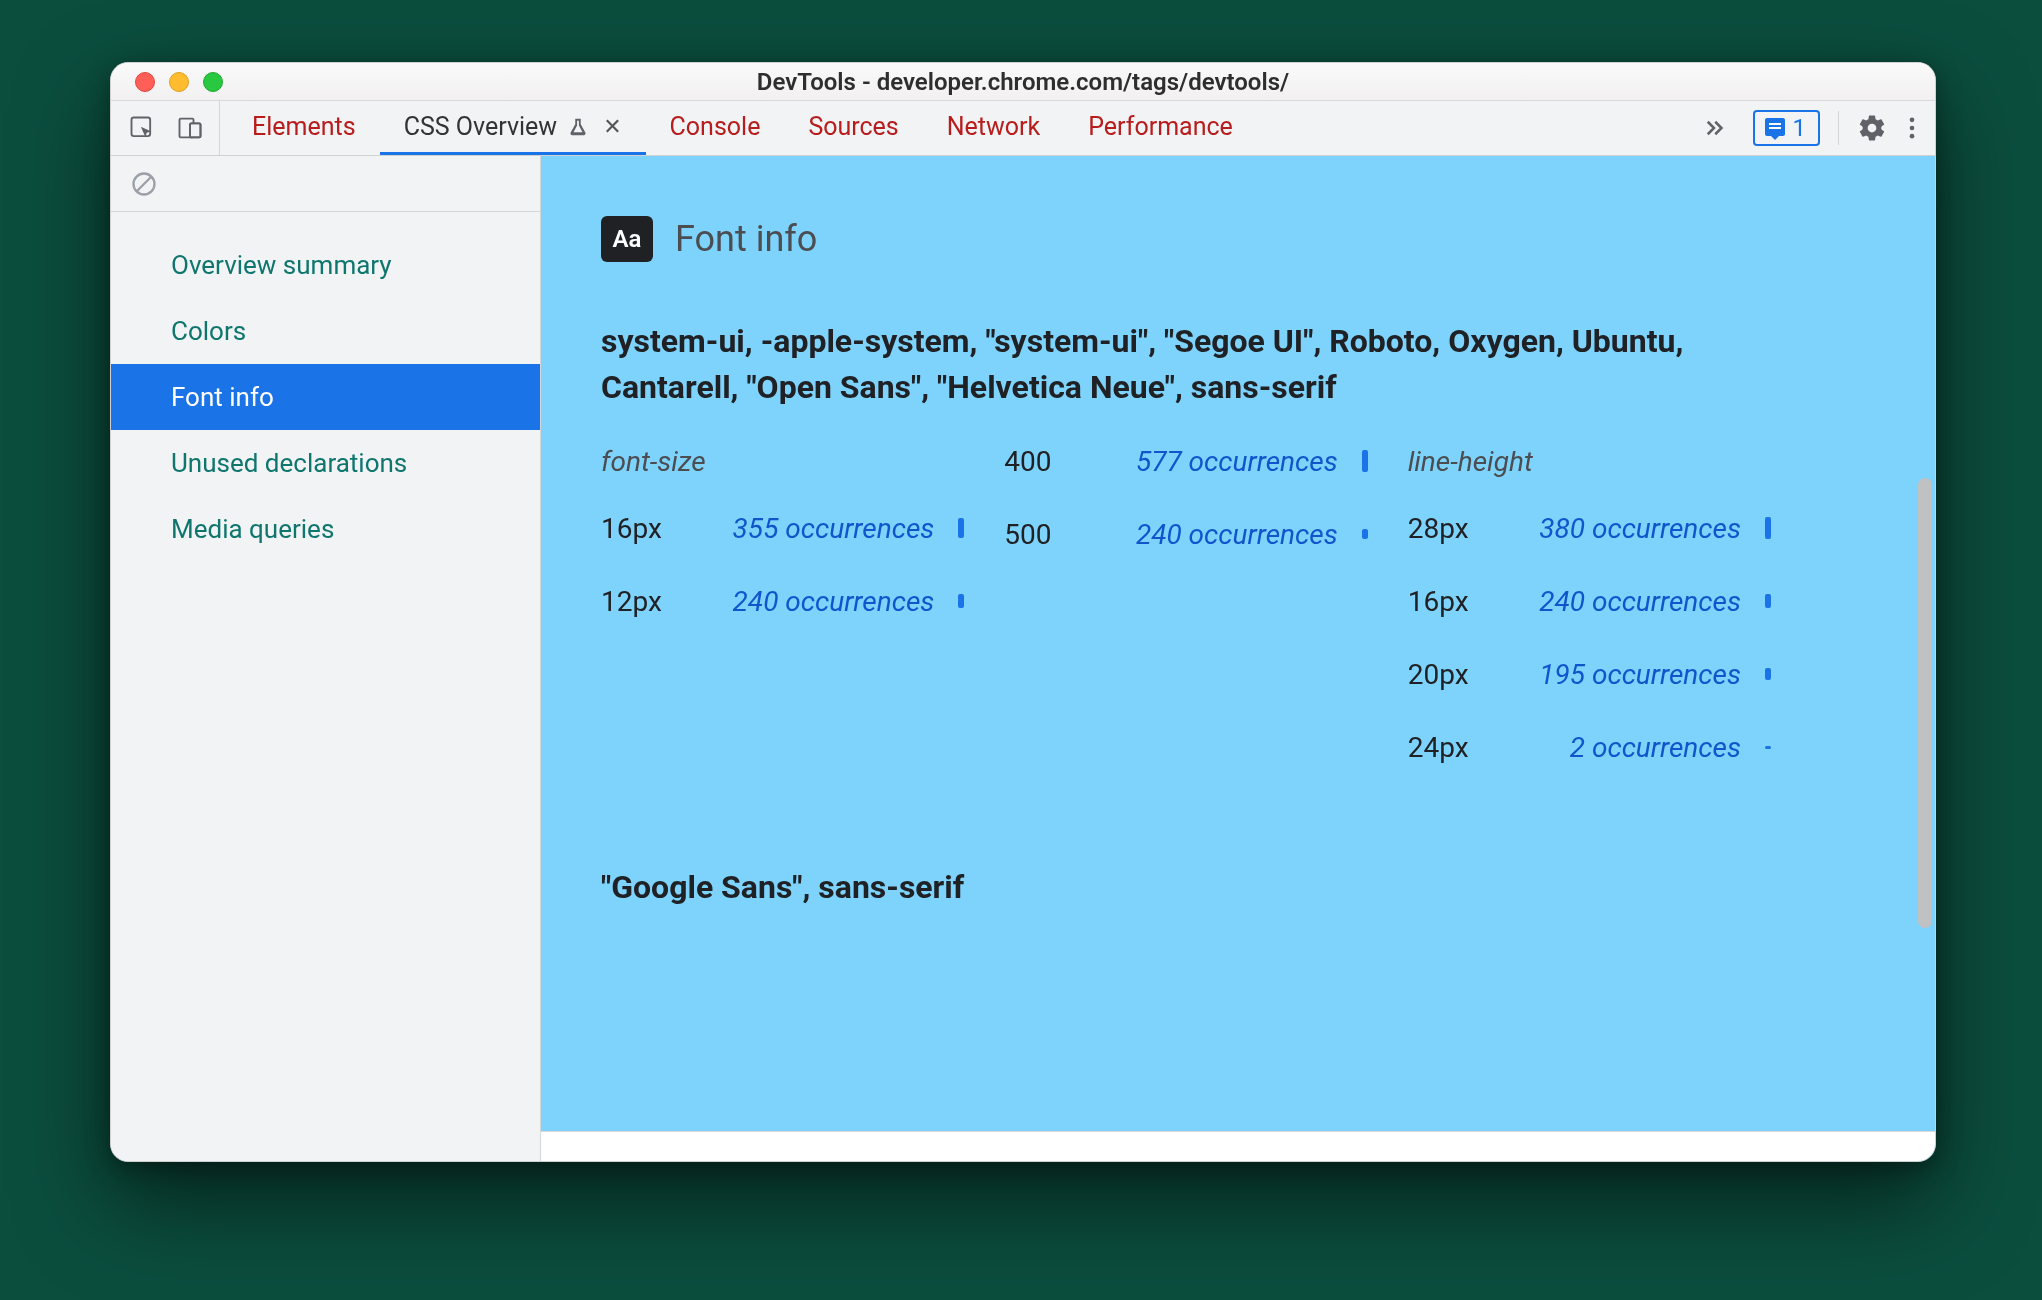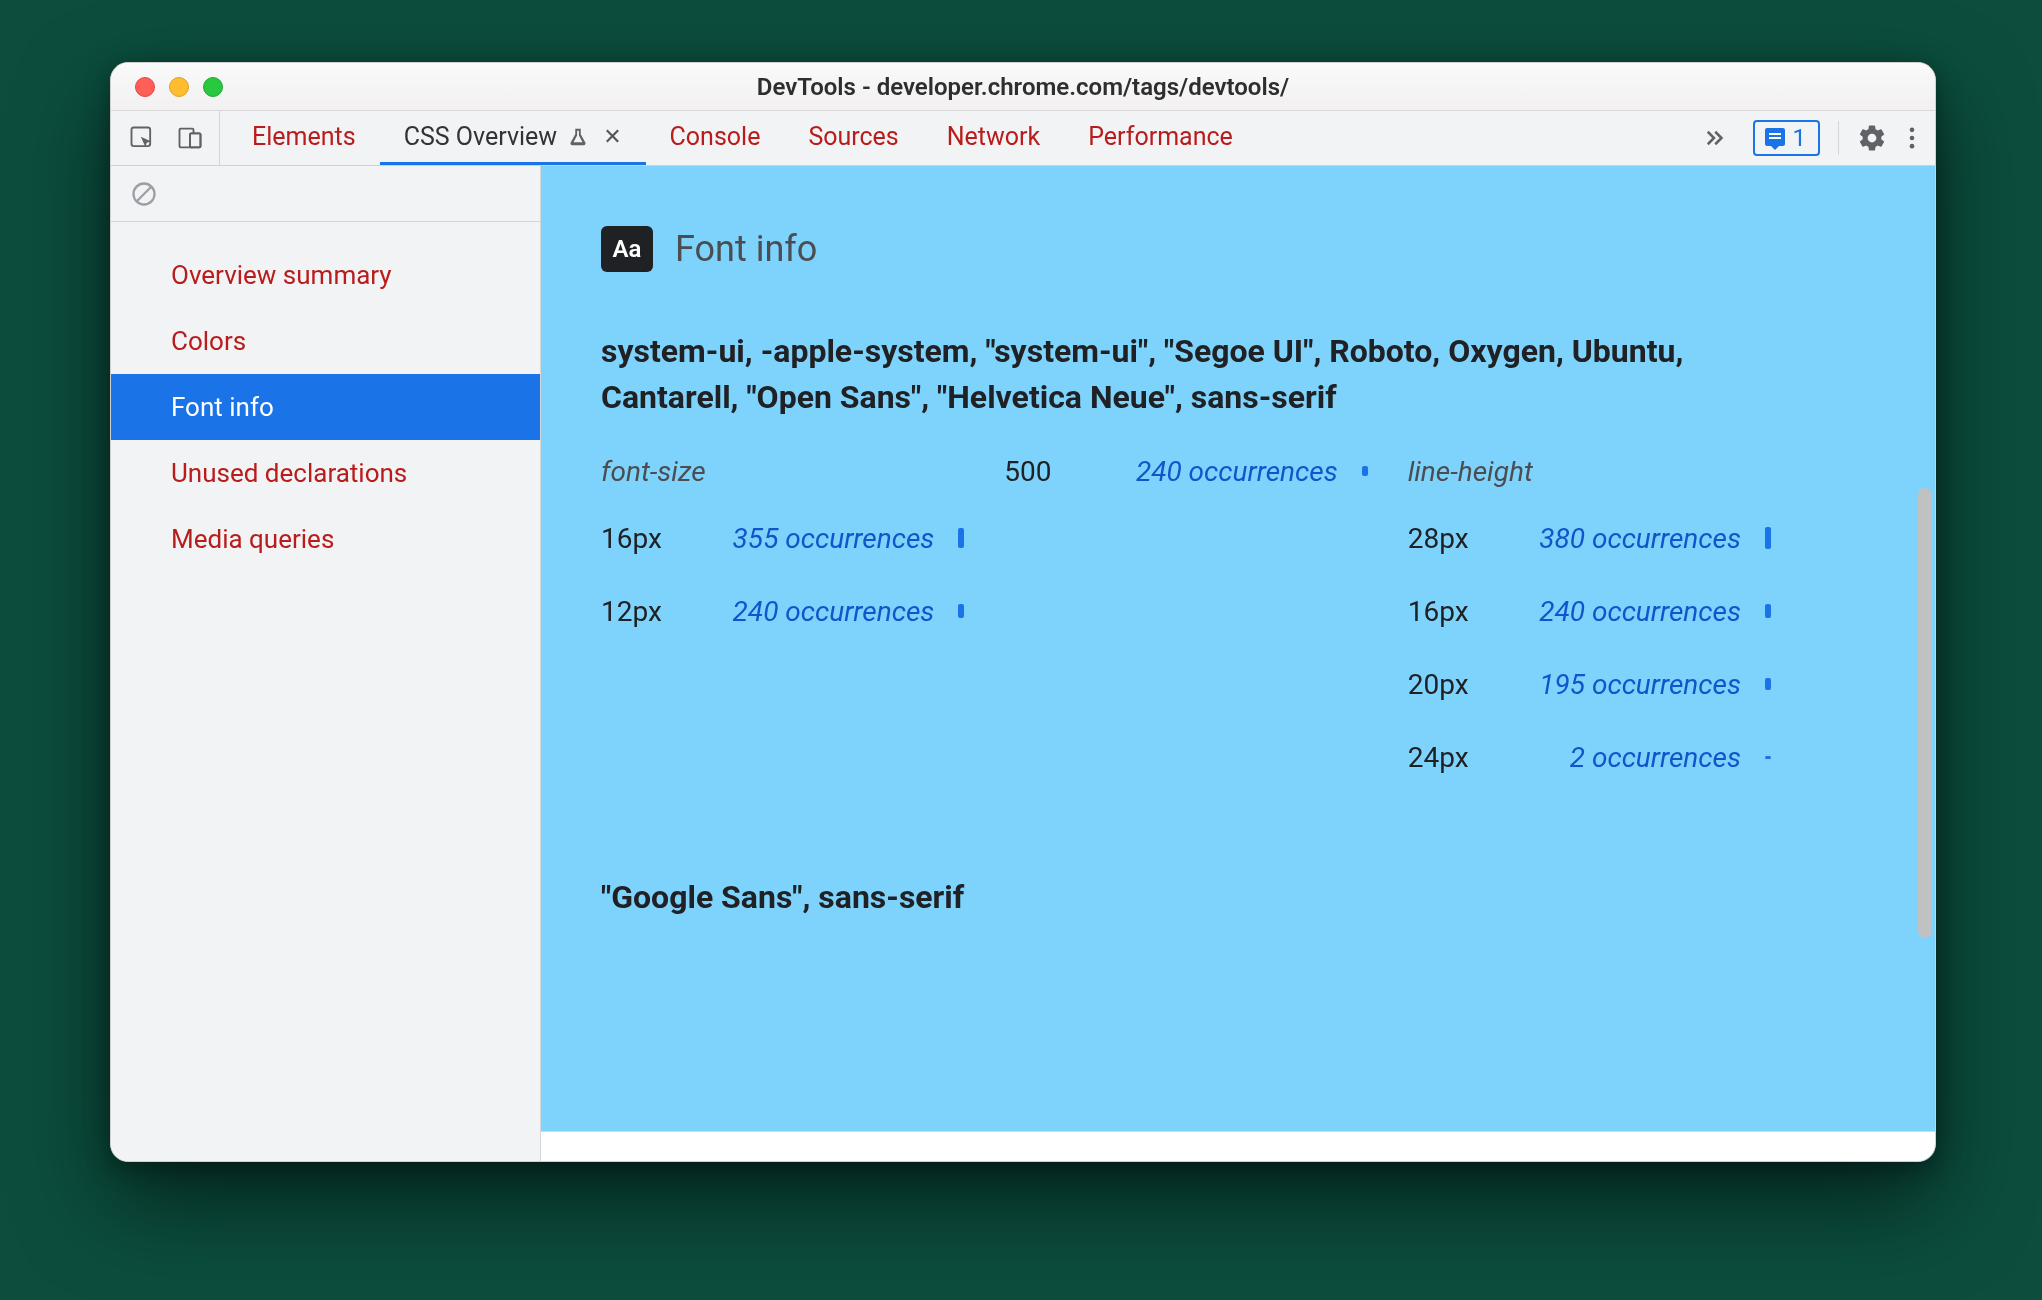--- a/index.html
+++ b/index.html
@@ -24,21 +24,21 @@
     background: #ffffff;
     border-radius: 18px;
     box-shadow: 0 40px 90px rgba(0,0,0,0.55), 0 6px 24px rgba(0,0,0,0.35);
     overflow: hidden;
     display: flex;
     flex-direction: column;
     border: 1px solid #d0d0d0;
   }
   
   .titlebar {
-    height: 48px;
+    height: 38px;
     background: linear-gradient(#fafafa, #f2f0f1);
     border-bottom: 1px solid #d9d9d9;
     display: flex;
     align-items: center;
     position: relative;
   }
   .traffic-lights {
     display: flex;
     gap: 14px;
     padding-left: 24px;
@@ -168,21 +168,21 @@
     display: flex; align-items: center; justify-content: center;
   }
   .nav {
     display: flex;
     flex-direction: column;
     padding-top: 20px;
   }
   .nav-item {
     padding: 18px 30px 18px 60px;
     font-size: 26px;
-    color: #b91c1c;
+    color: #0f766e;
     cursor: pointer;
     white-space: nowrap;
   }
   .nav-item.selected {
     background: #1b73e8;
     color: #ffffff;
   }
   
   .content {
     flex: 1;
@@ -434,20 +434,25 @@
               </div>
               <div class="metric-row">
                 <span class="metric-value">12px</span>
                 <span class="metric-occ">240 occurrences</span>
                 <span class="mini-bar" style="height: 14px;"></span>
               </div>
             </div>
 
             <div class="metric-col">
               <div class="metric-row">
+                <span class="metric-value">400</span>
+                <span class="metric-occ">577 occurrences</span>
+                <span class="mini-bar" style="height: 22px;"></span>
+              </div>
+              <div class="metric-row">
                 <span class="metric-value">500</span>
                 <span class="metric-occ">240 occurrences</span>
                 <span class="mini-bar" style="height: 10px;"></span>
               </div>
             </div>
 
             <div class="metric-col">
               <div class="metric-head">line-height</div>
               <div class="metric-row">
                 <span class="metric-value">28px</span>

